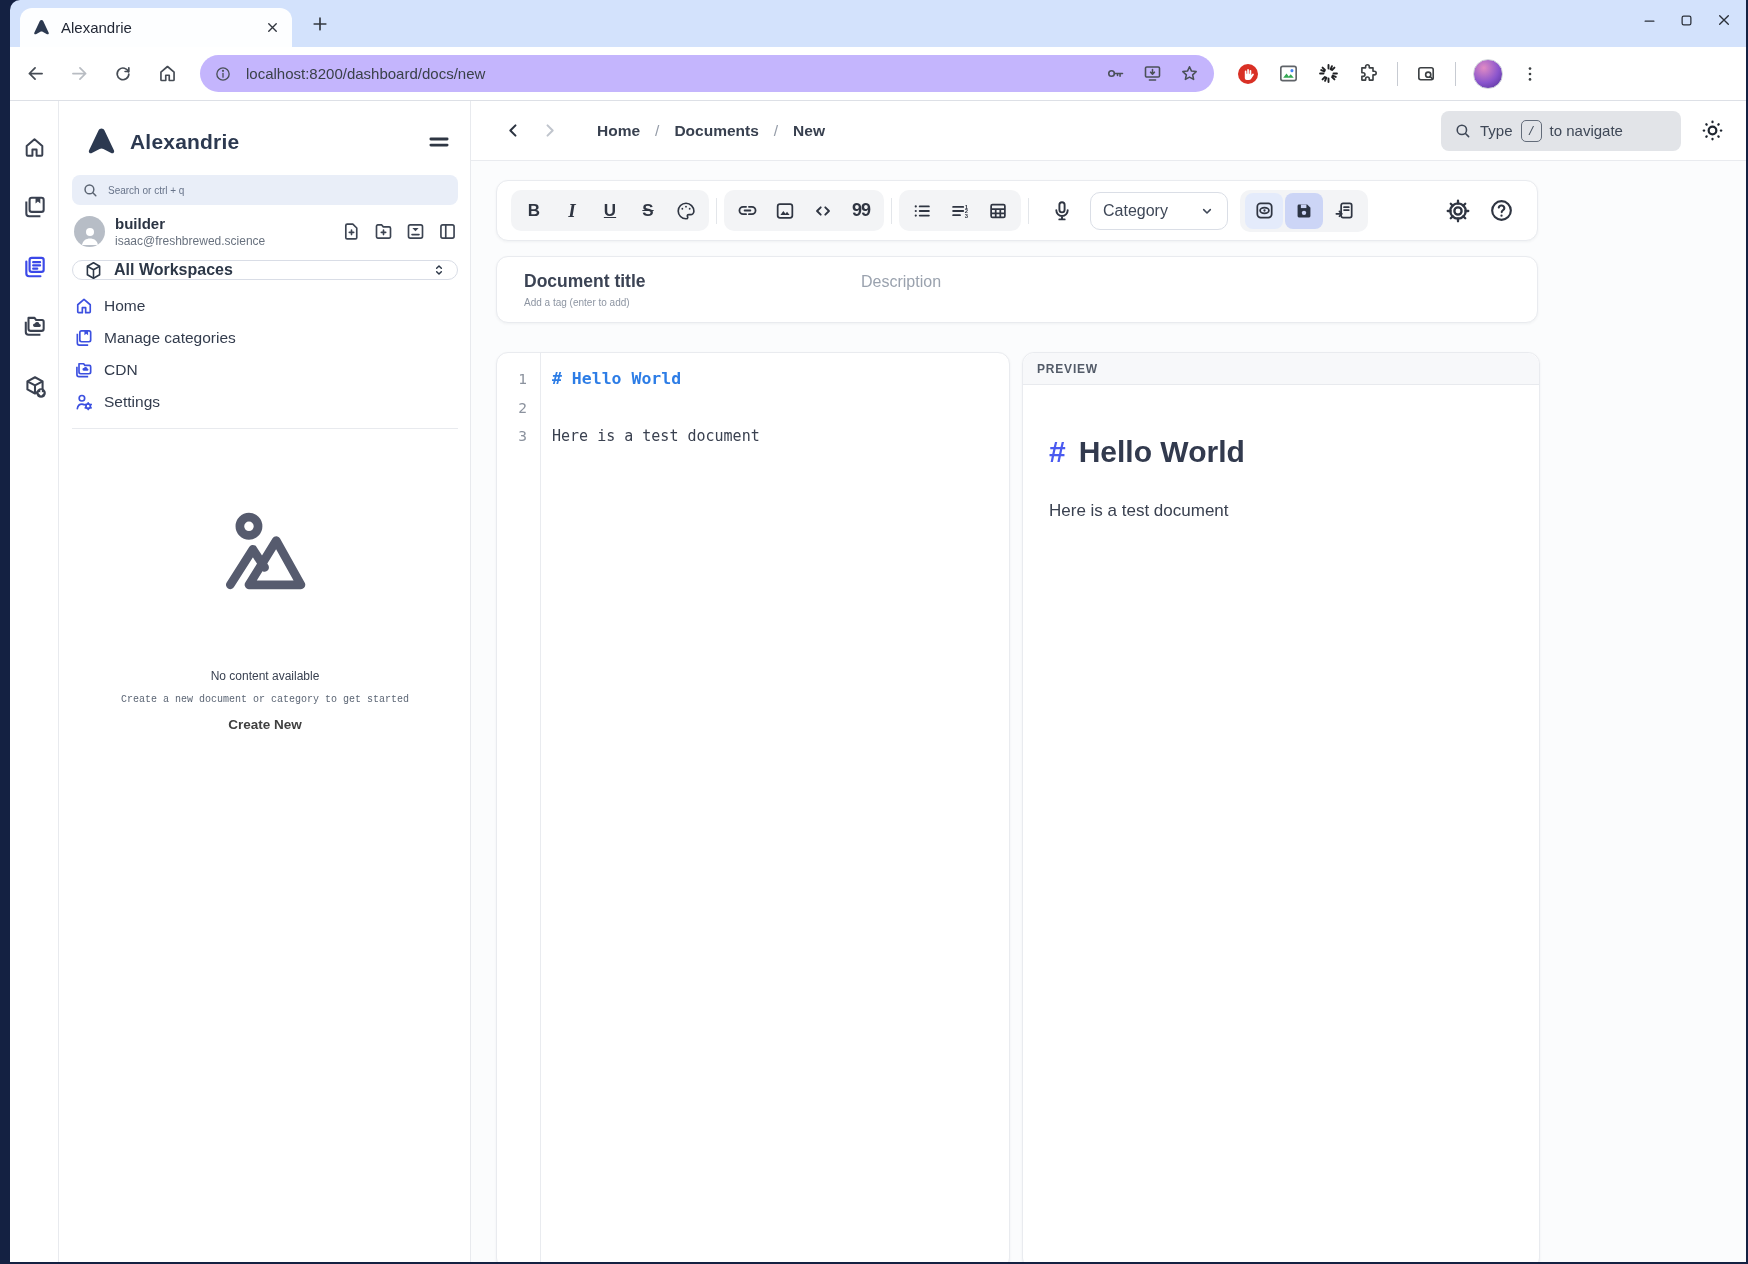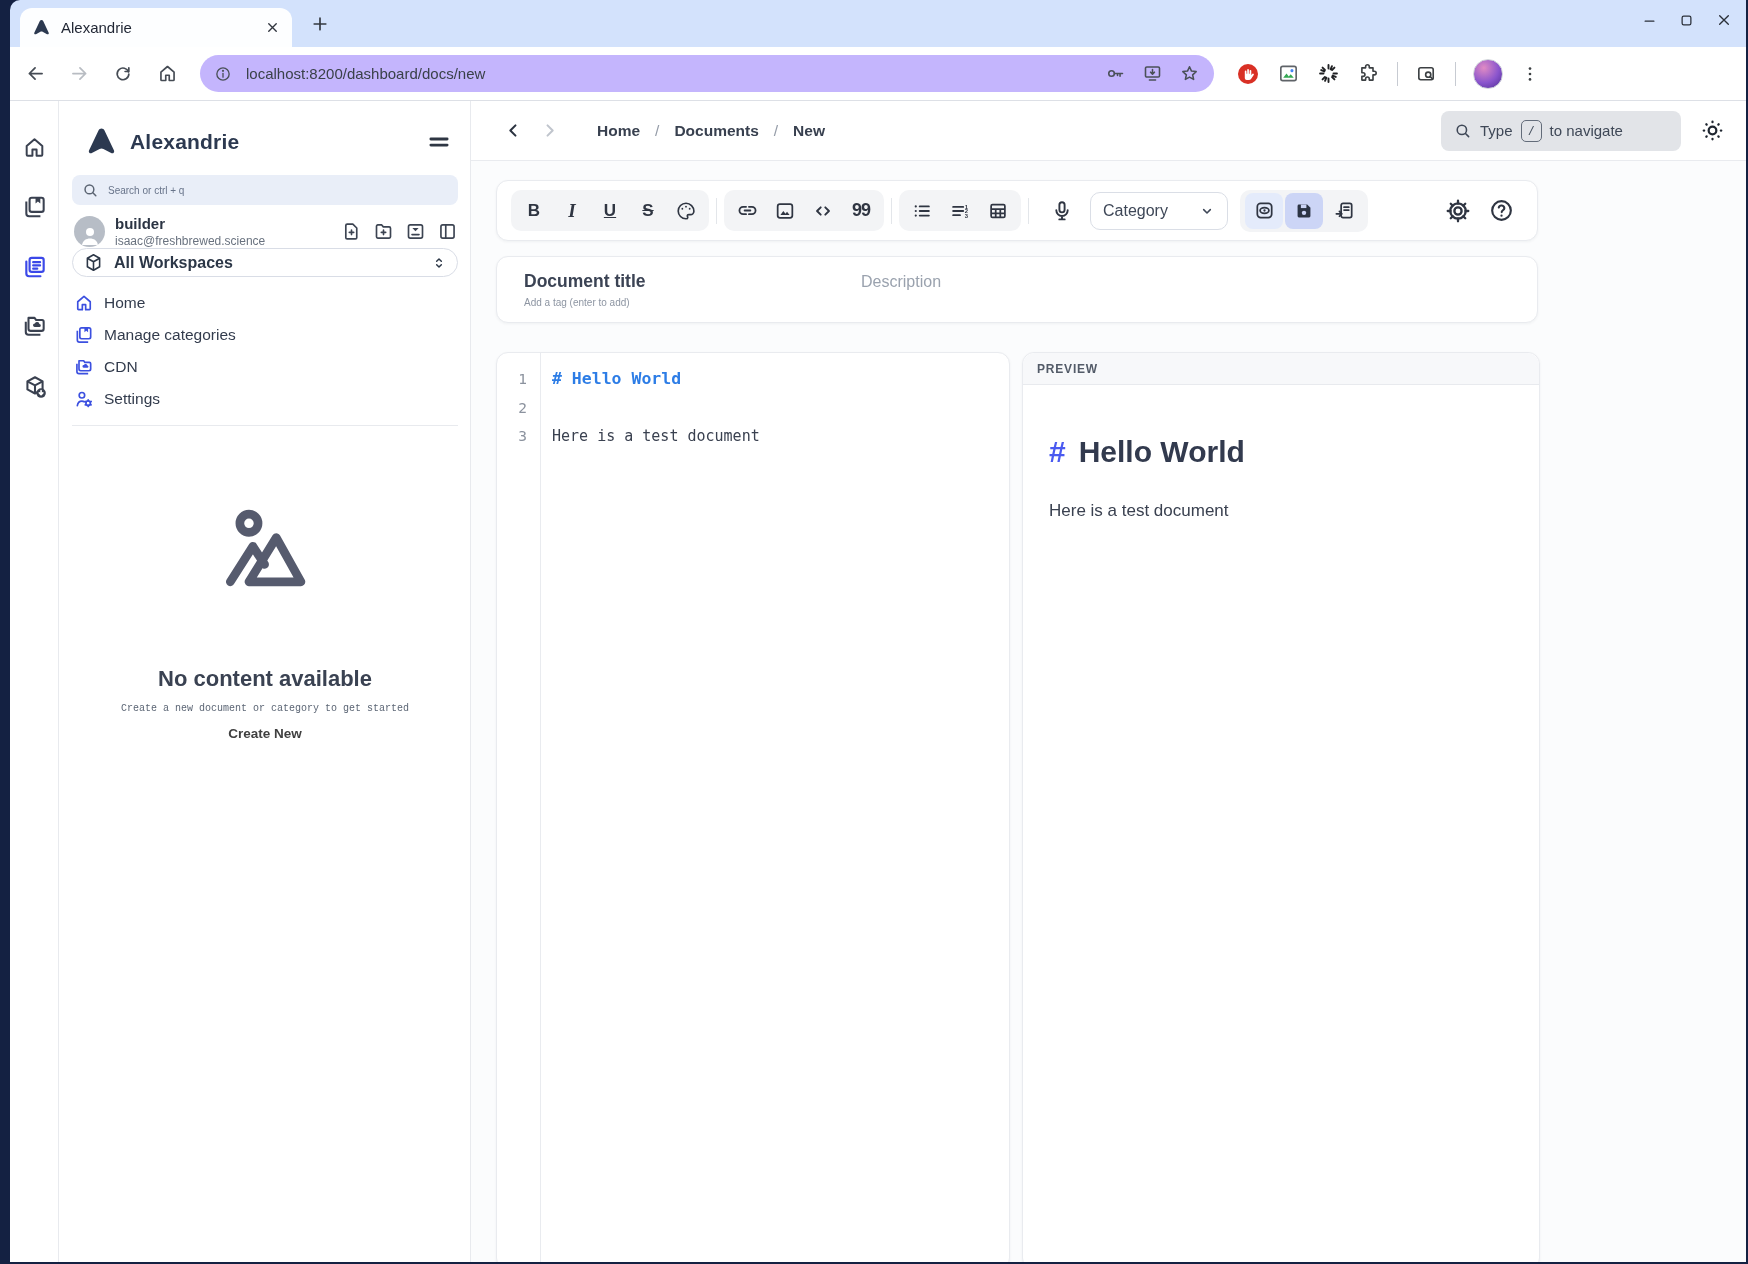--- a/index.html
+++ b/index.html
@@ -39,30 +39,30 @@
   .burger { color:#2e3643; display:flex; }
   .sb-search { margin-top:17px; height:30px; background:#e9eef8; border-radius:8px; display:flex; align-items:center; padding:0 10px; gap:9px; color:#5b6472; }
   .sb-search input { flex:1; font-size:10px; color:#2f3846; }
   .sb-search input::placeholder { color:#68748a; }
   .sb-user { margin-top:10px; display:flex; align-items:center; gap:10px; padding-left:2px; }
   .sb-avatar { width:31px; height:31px; border-radius:50%; background:#b7bdc6; display:flex; align-items:flex-end; justify-content:center; overflow:hidden; }
   .sb-user-meta { flex:1; }
   .sb-user-name { font-size:15px; font-weight:700; color:#2b3443; }
   .sb-user-mail { font-size:12px; color:#69727f; margin-top:2px; }
   .sb-user-acts { display:flex; gap:11px; color:#3c4452; }
-  .sb-ws { height:29px; border:1.5px solid #d9dde6; border-radius:17px; display:flex; align-items:center; padding:0 10px; gap:10px; color:#2c3747; }
+  .sb-ws { margin-top:12px; height:20px; border:1.5px solid #d9dde6; border-radius:17px; display:flex; align-items:center; padding:0 10px; gap:10px; color:#2c3747; }
   .sb-ws-label { font-size:16px; font-weight:700; flex:1; }
   .sb-nav { margin-top:10px; padding-left:2px; }
   .sb-nav-item { height:32px; display:flex; align-items:center; gap:10px; }
   .sb-nav-item .nico { color:#3c50e0; display:flex; }
   .sb-nav-label { font-size:15.5px; color:#333c4d; }
   .sb-divider { height:1px; background:#e8eaee; margin:10px 0 0 0; }
   .empty { text-align:center; margin-top:70px; }
   .empty-icon { display:inline-block; color:#565b6e; }
-  .empty-title { margin-top:62px; font-size:22px; font-weight:700; color:#3a4252; }
+  .empty-title { margin-top:62px; font-size:12px; font-weight:400; color:#3a4252; }
   .empty-sub { margin-top:11px; font-size:10px; color:#5c6675;font-family:Liberation Mono, monospace; }
   .empty-link { margin-top:12px; font-size:13.5px; font-weight:800; color:#404040; cursor:pointer; }
 
   
   .main { position:absolute; left:461px; top:0; right:0; bottom:0; background:#fbfcfd; }
   .main-topbar { position:absolute; left:0; right:0; top:0; height:60px; background:#fff; border-bottom:1px solid #e9ebef; display:flex; align-items:center; }
   .bc-arrow { width:36px; height:36px; display:flex; align-items:center; justify-content:center; color:#2b3340; }
   .bc-arrow.disabled { color:#c0c5cd; }
   .bc-back { margin-left:24px; }
   .breadcrumb { display:flex; align-items:center; margin-left:30px; font-size:15.5px; font-weight:700; color:#38404f; }

